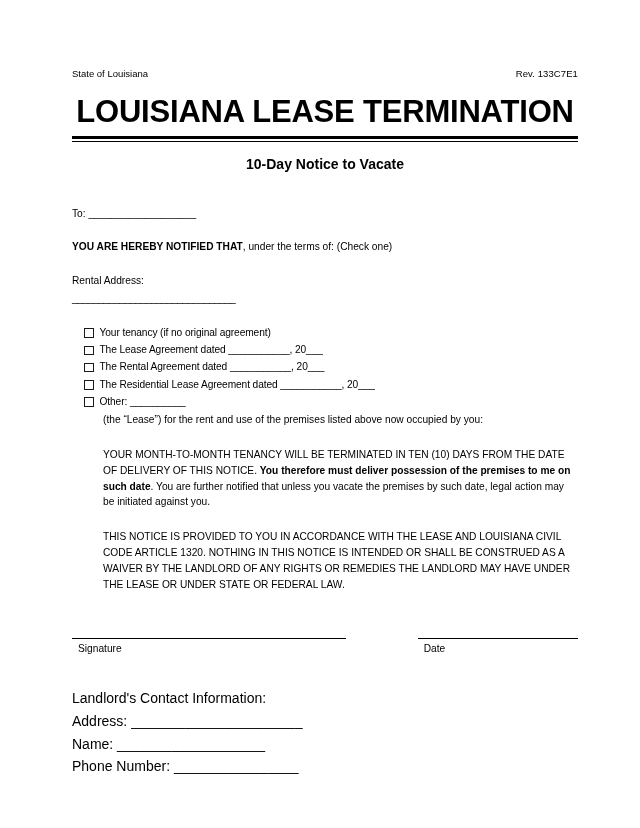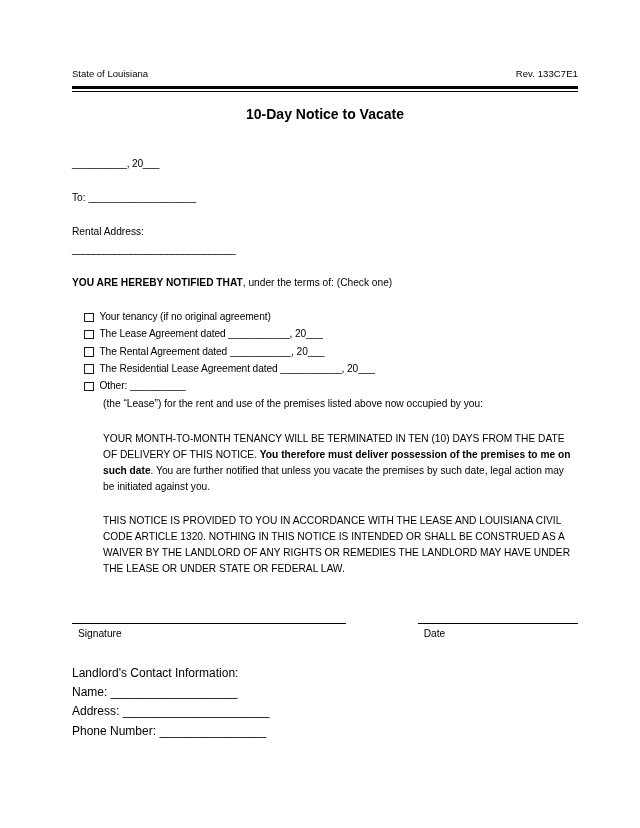--- a/index.html
+++ b/index.html
@@ -124,52 +124,52 @@
     border-top: 1.4px solid #000;
     height: 0;
   }
   .sig-label {
     margin-top: 3px;
     padding-left: 6px;
     font-size: 10.2px;
   }
 
   .contact {
-    margin-top: 22px;
-    font-size: 12px;
+    margin-top: 30px;
+    font-size: 14px;
     line-height: 1.62;
   }
   .contact div { white-space: nowrap; }
 </style>
 </head>
 <body>
 
 <div class="page">
 
   <div class="doc-header">
     <span>State of Louisiana</span>
     <span class="rev">Rev. 133C7E1</span>
   </div>
 
+  <h1 class="main-title">LOUISIANA LEASE TERMINATION</h1>
   <div class="title-rule"></div>
   <h2 class="sub-title">10-Day Notice to Vacate</h2>
 
   <div class="body-area">
 
-    <div class="blk line-fill">__________, 20___</div>
 
     <div class="blk">To: ___________________</div>
+
+    <div class="blk notified">
+      <strong>YOU ARE HEREBY NOTIFIED THAT</strong><span>, under the terms of: (Check one)</span>
+    </div>
 
     <div class="blk">
       <div>Rental Address:</div>
       <div class="rental-rule">_______________________________</div>
-    </div>
-
-    <div class="blk notified">
-      <strong>YOU ARE HEREBY NOTIFIED THAT</strong><span>, under the terms of: (Check one)</span>
     </div>
 
     <ul class="check-list blk">
       <li>
         <span class="cbox"></span>
         <span class="check-text">Your tenancy (if no original agreement)</span>
       </li>
       <li>
         <span class="cbox"></span>
         <span class="check-text">The Lease Agreement dated ___________, 20___</span>
@@ -205,19 +205,19 @@
         <div class="sig-col-gap"></div>
         <div class="sig-col-b">
           <div class="sig-rule"></div>
           <div class="sig-label">Date</div>
         </div>
       </div>
     </div>
 
     <div class="contact">
       <div>Landlord's Contact Information:</div>
+      <div>Address: ______________________</div>
       <div>Name: ___________________</div>
-      <div>Address: ______________________</div>
       <div>Phone Number: ________________</div>
     </div>
 
   </div>
 </div>
 
 </body></html>

